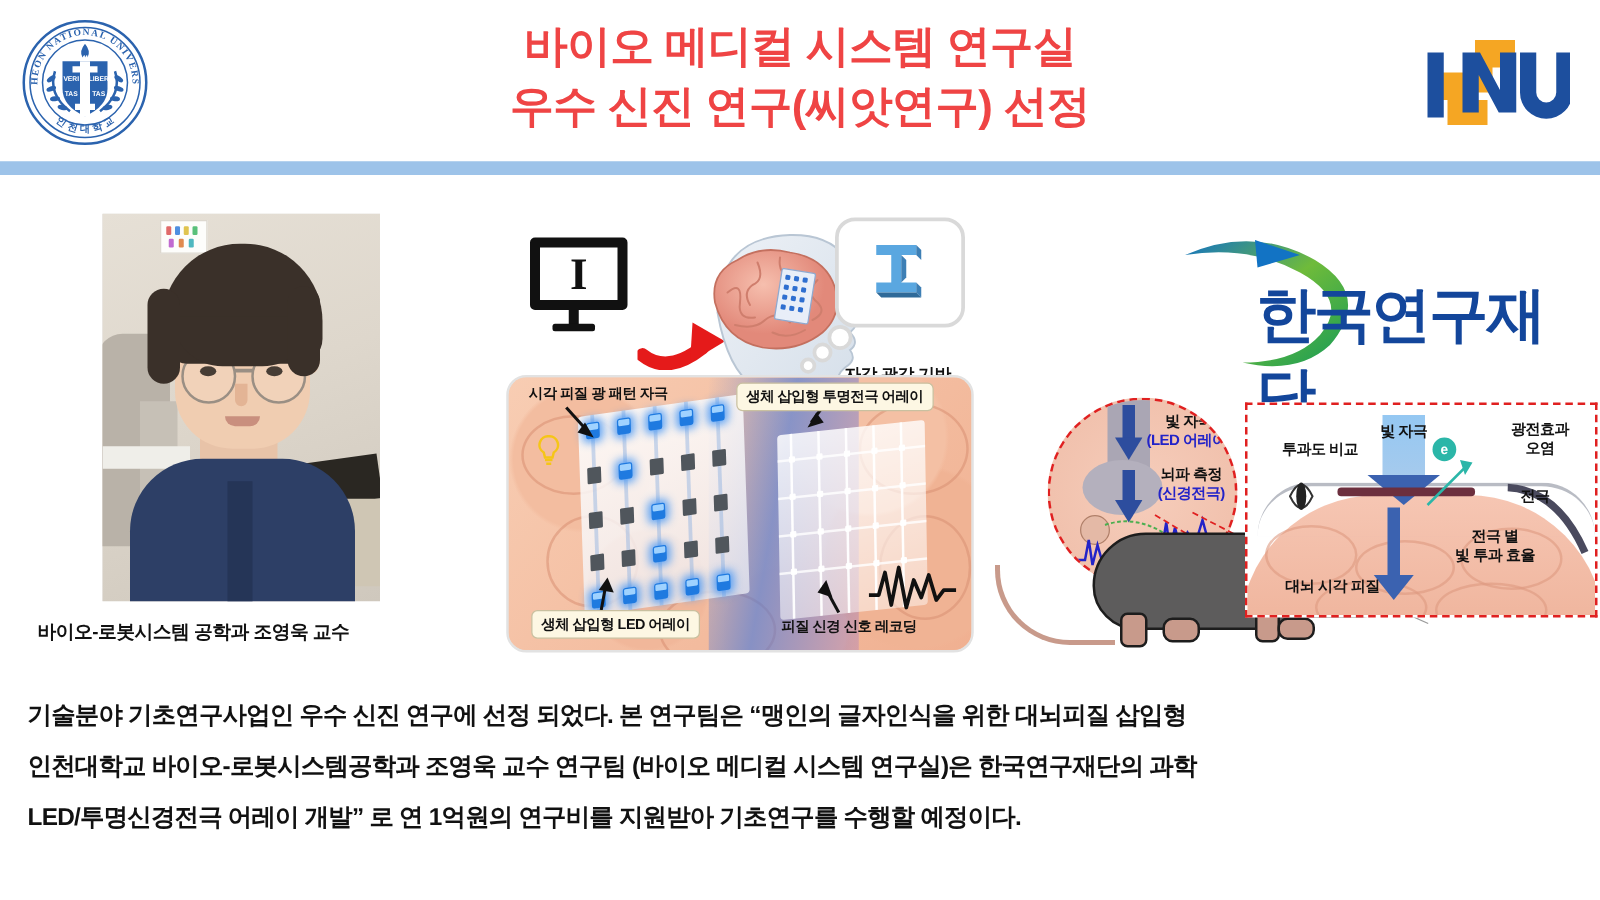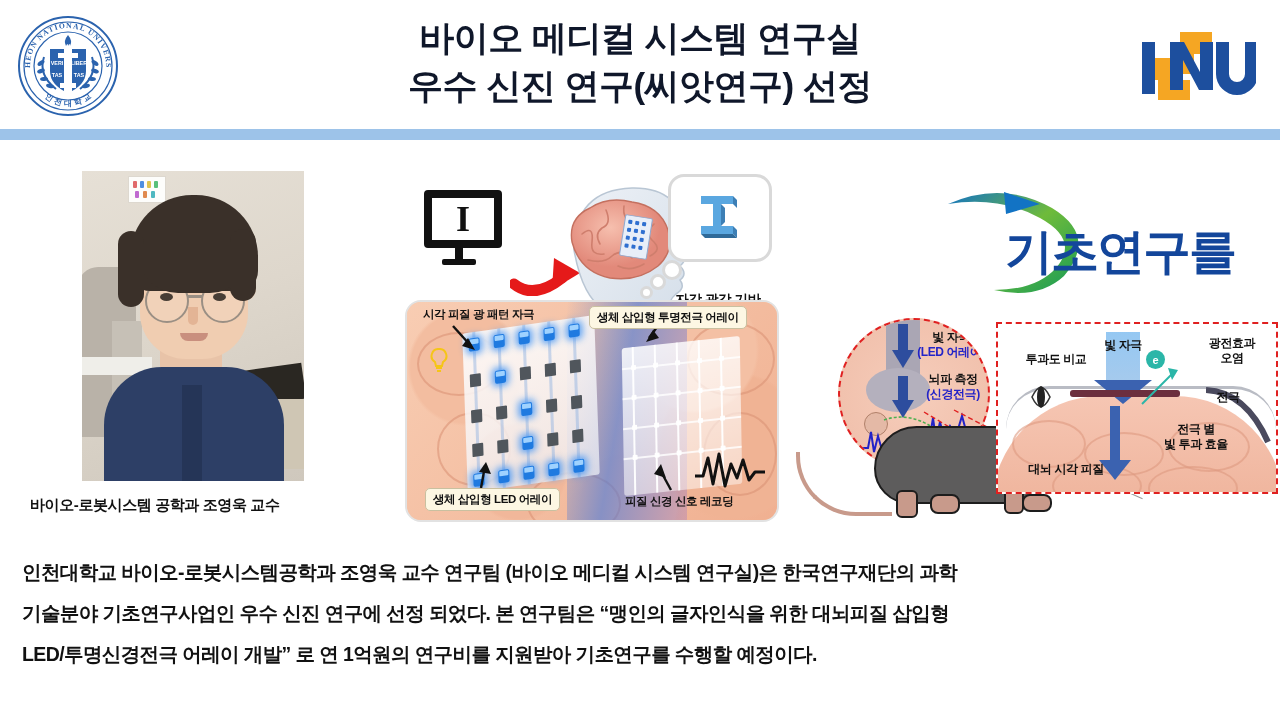--- a/index.html
+++ b/index.html
@@ -9,21 +9,21 @@
     font-family:"Liberation Sans","DejaVu Sans",sans-serif;
     -webkit-font-smoothing:antialiased;
   }
   .slide{position:relative;width:1280px;height:720px;background:#fff;}
 
   
   .header{position:absolute;left:0;top:0;width:1280px;height:129px;}
   .seal{position:absolute;left:12px;top:13px;width:112px;height:106px;}
   .title-block{position:absolute;left:330px;top:14px;width:620px;text-align:center;}
   .title-line{
-    font-size:35px;font-weight:bold;color:#0f172a;line-height:48px;
+    font-size:35px;font-weight:bold;color:#ef4444;line-height:48px;
     letter-spacing:-0.5px;white-space:nowrap;text-align:center;
   }
   .inu-logo{position:absolute;left:1128px;top:28px;width:128px;height:76px;}
   .divider{position:absolute;left:0;top:129px;width:1280px;height:11px;background:#9dc3e9;}
 
   
   .photo-frame{
     position:absolute;left:82px;top:171px;width:222px;height:310px;
     background:#d7d2cb;overflow:hidden;
   }
@@ -540,21 +540,21 @@
         <linearGradient id="sw" x1="0" y1="0" x2="1" y2="1">
           <stop offset="0%" stop-color="#1273c4"></stop>
           <stop offset="48%" stop-color="#6fbb3a"></stop>
           <stop offset="100%" stop-color="#159b57"></stop>
         </linearGradient>
       </defs>
       <path d="M16 14 Q70 -10 120 18 Q166 46 132 86 Q106 110 62 100
                Q104 100 124 78 Q148 50 108 28 Q68 6 16 14 Z" fill="url(#sw)"></path>
       <polygon points="72,2 108,14 74,24" fill="#1273c4"></polygon>
     </svg>
-    <div class="nrf-kr">기초연구를</div>
+    <div class="nrf-kr">한국연구재단</div>
   </div>
 
   <div class="ratfig">
 
     <div class="circle-inset">
       <div class="probe"></div>
       <div class="probe-h"></div>
       <svg style="position:absolute;left:52px;top:4px;width:22px;height:46px" viewBox="0 0 22 46">
         <rect x="6" y="0" width="10" height="30" fill="#2d4d9e"></rect>
         <polygon points="0,26 22,26 11,44" fill="#2d4d9e"></polygon>
@@ -649,18 +649,18 @@
       <div class="rlbl" style="left:208px;top:66px;width:44px;">전극</div>
       <div class="rlbl" style="left:146px;top:98px;width:104px;">
         <div>전극 별</div>
         <div>빛 투과 효율</div>
       </div>
       <div class="rlbl" style="left:16px;top:138px;width:104px;">대뇌 시각 피질</div>
     </div>
   </div>
 
   <div class="bodytext">
+    <p>기술분야 기초연구사업인 우수 신진 연구에 선정 되었다. 본 연구팀은 “맹인의 글자인식을 위한 대뇌피질 삽입형</p>
     <p>인천대학교 바이오-로봇시스템공학과 조영욱 교수 연구팀 (바이오 메디컬 시스템 연구실)은 한국연구재단의 과학</p>
-    <p>기술분야 기초연구사업인 우수 신진 연구에 선정 되었다. 본 연구팀은 “맹인의 글자인식을 위한 대뇌피질 삽입형</p>
     <p>LED/투명신경전극 어레이 개발” 로 연 1억원의 연구비를 지원받아 기초연구를 수행할 예정이다.</p>
   </div>
 
 </div>
 
 </body></html>

